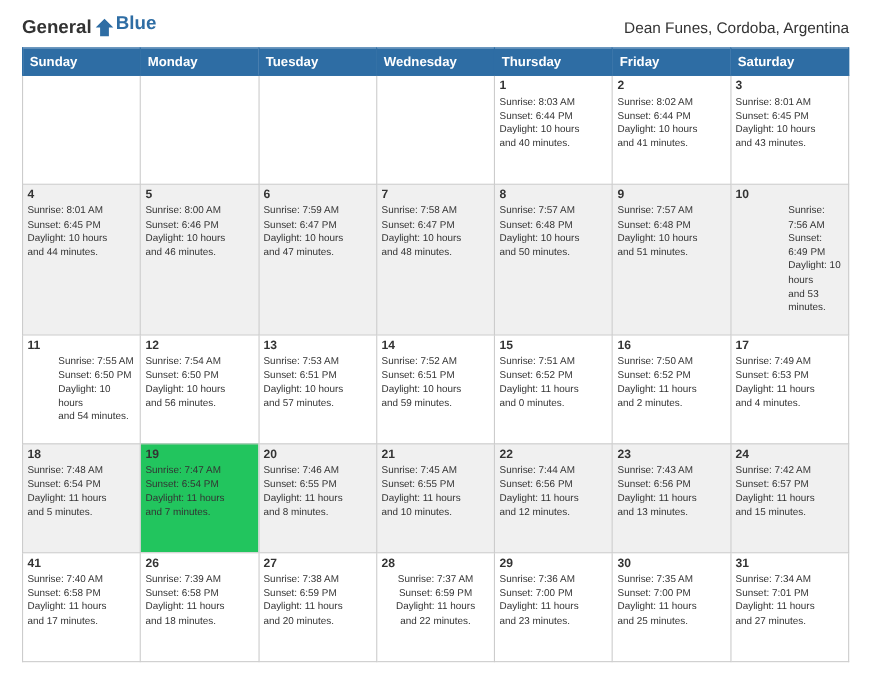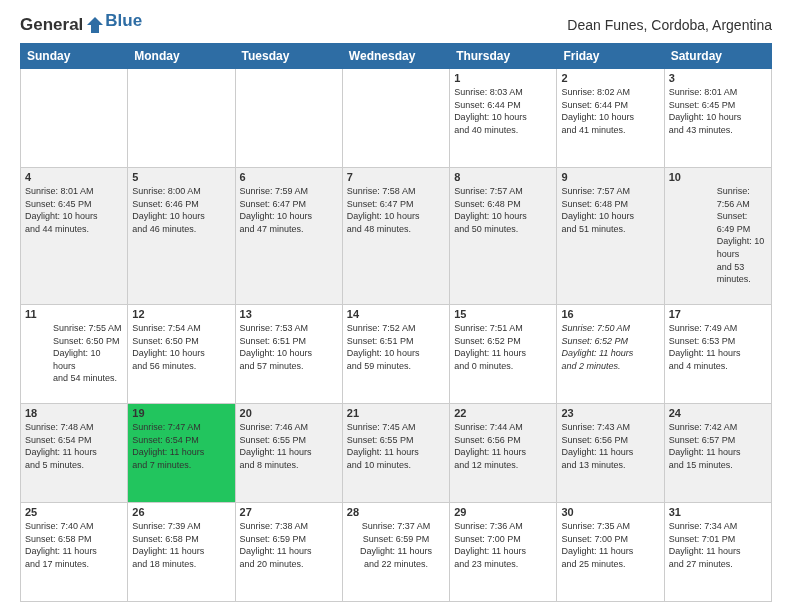--- a/index.html
+++ b/index.html
@@ -216,21 +216,21 @@
           </td>
           <td style="background: rgb(255, 255, 255);">
             <span class="day-number">15</span>
             <div class="day-info" style="white-space: pre-line;">Sunrise: 7:51 AM
 Sunset: 6:52 PM
 Daylight: 11 hours
 and 0 minutes.</div>
           </td>
           <td style="background: rgb(255, 255, 255);">
             <span class="day-number">16</span>
-            <div class="day-info" style="white-space: pre-line; font-style: italic;">Sunrise: 7:50 AM
+            <div class="day-info" style="white-space: pre-line;">Sunrise: 7:50 AM
 Sunset: 6:52 PM
 Daylight: 11 hours
 and 2 minutes.</div>
           </td>
           <td style="background: rgb(255, 255, 255);">
             <span class="day-number">17</span>
             <div class="day-info" style="white-space: pre-line;">Sunrise: 7:49 AM
 Sunset: 6:53 PM
 Daylight: 11 hours
 and 4 minutes.</div>
@@ -282,21 +282,21 @@
           <td style="background: rgb(240, 240, 240);">
             <span class="day-number">24</span>
             <div class="day-info" style="white-space: pre-line;">Sunrise: 7:42 AM
 Sunset: 6:57 PM
 Daylight: 11 hours
 and 15 minutes.</div>
           </td>
         </tr>
         <tr>
           <td style="background: rgb(255, 255, 255);">
-            <span class="day-number">25</span>
+            <span class="day-number">41</span>
             <div class="day-info" style="white-space: pre-line;">Sunrise: 7:40 AM
 Sunset: 6:58 PM
 Daylight: 11 hours
 and 17 minutes.</div>
           </td>
           <td style="background: rgb(255, 255, 255);">
             <span class="day-number">26</span>
             <div class="day-info" style="white-space: pre-line;">Sunrise: 7:39 AM
 Sunset: 6:58 PM
 Daylight: 11 hours

